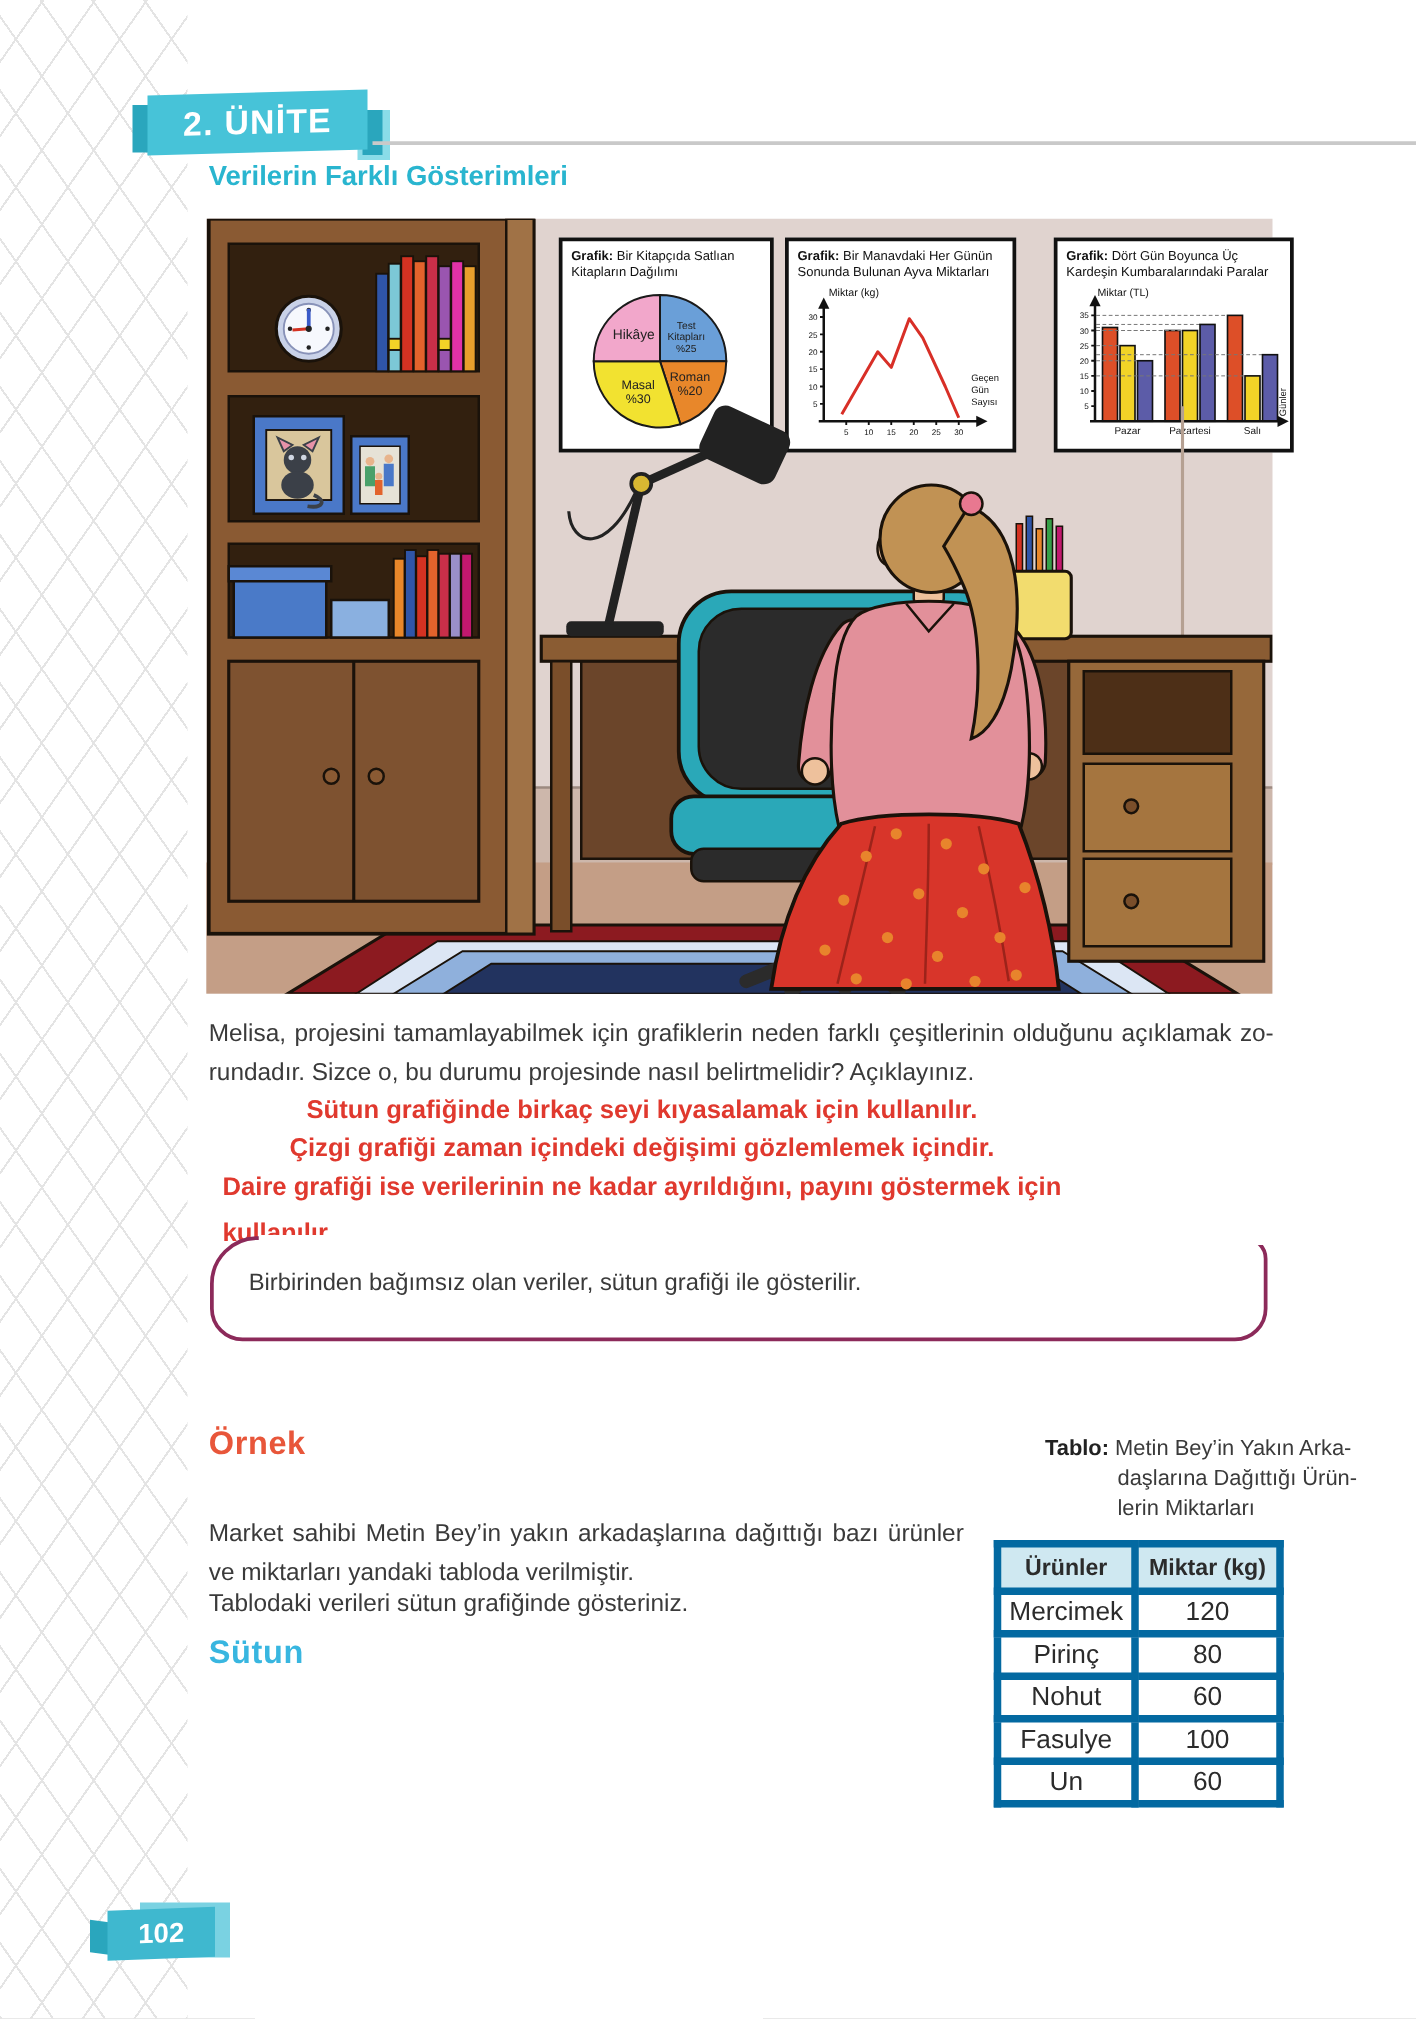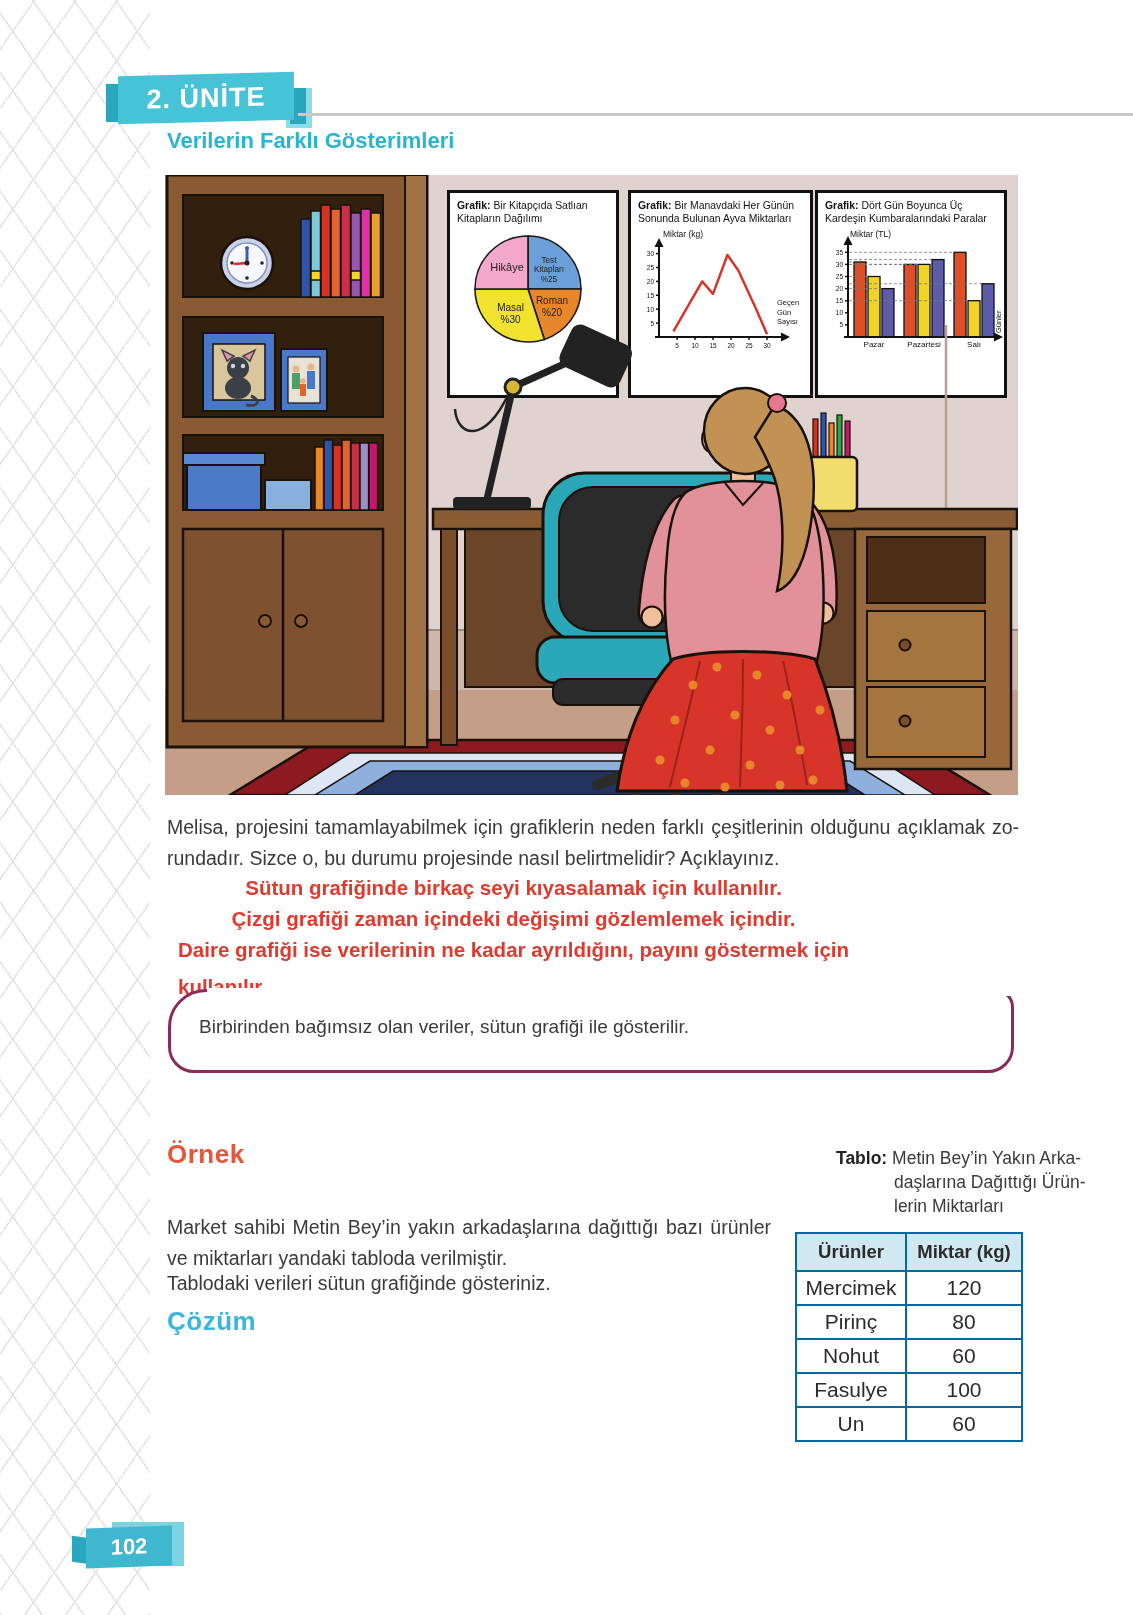--- a/index.html
+++ b/index.html
@@ -20,26 +20,26 @@
                  display:flex; align-items:center; justify-content:center; }
   .ribbon-fold { left:290px; top:88px; width:16px; height:36px; background:#2aa6bd; }
   .ribbon-main span { color:#fff; font-weight:bold; font-size:27px; letter-spacing:1px; }
   .rule { left:298px; top:113px; width:835px; height:3px; background:#c9c9c9; }
 
   .section-title { left:167px; top:128px; font-size:22px; font-weight:bold; color:#29b5cf; }
 
   
   .scene { left:165px; top:175px; width:853px; height:620px; background:#e0d3cf; }
   .scene svg.room { position:absolute; left:0; top:0; z-index:2; }
-  .poster { position:absolute; top:15px; height:208px; background:#fff; border:3px solid #111; z-index:1; }
+  .poster { position:absolute; top:15px; height:172px; background:#fff; border:3px solid #111; z-index:1; }
   .poster-title { padding:6px 7px 0 7px; font-size:10.4px; line-height:1.25; color:#111; }
   .poster-chart { position:relative; }
   .p1 { left:282px; width:172px; }
   .p2 { left:463px; width:185px; }
-  .p3 { left:650px; width:192px; }
+  .p3 { left:678px; width:192px; }
 
   
   .intro { left:167px; top:812px; width:852px; font-size:19.5px; line-height:1.58; color:#3a3a3a; }
   .jlast { text-align:justify; text-align-last:justify; }
   .answers { left:178px; top:872px; font-size:20.5px; font-weight:bold; line-height:31px;text-align:center; }
   .ans4 { left:178px; top:975px; font-size:20.5px; font-weight:bold; }
   .note-box { left:168px; top:989px; width:846px; height:84px; background:#fff;
               border:3px solid #8c2a5a; border-radius:38px 18px 26px 26px; z-index:3; }
   .note-box::before { content:""; position:absolute; top:-4px; left:36px; right:-4px; height:8px; background:#fff; }
   .note-box .note-text { position:absolute; left:28px; top:24px; font-size:19px; color:#3a3a3a; }
@@ -49,21 +49,21 @@
   .para { width:604px; font-size:19.5px; line-height:1.6; color:#3a3a3a; }
   .ex-p1 { left:167px; top:1212px; }
   .ex-p2 { left:167px; top:1268px; }
   .sol-p { left:167px; top:1358px; }
 
   
   .tcap { left:836px; top:1146px; width:250px; font-size:17.5px; line-height:1.38; color:#3a3a3a; }
   .tcap .ind { margin-left:58px; }
   .tcap b { color:#222; }
   table.products { position:absolute; left:795px; top:1232px; border-collapse:collapse; background:#fff; }
-  table.products th, table.products td { border:2px solid #0369a1; text-align:center; color:#2b2b2b; }
+  table.products th, table.products td { border:6px solid #0369a1; text-align:center; color:#2b2b2b; }
   table.products th { width:110px; height:38px; background:#cfe8f1; font-size:18.5px; font-weight:bold; }
   table.products th + th { width:116px; }
   table.products td { height:34px; font-size:21px; }
 
   
   .badge-back { left:112px; top:1522px; width:72px; height:44px; background:#7ad2e2; }
   .badge-main { left:86px; top:1527px; width:86px; height:40px; background:#3fb8cf; transform:skewY(-2deg);
                 display:flex; align-items:center; justify-content:center; }
   .badge-tab  { left:72px; top:1537px; width:18px; height:26px; background:#2aa6bd; transform:skewY(8deg); }
   .badge-main span { color:#fff; font-weight:bold; font-size:22px; }
@@ -385,21 +385,21 @@
   </div>
 
   <div class="abs h-ornek">Örnek</div>
 
   <div class="abs para ex-p1">
     <div class="jlast">Market sahibi Metin Bey’in yakın arkadaşlarına dağıttığı bazı ürünler</div>
     <div>ve miktarları yandaki tabloda verilmiştir.</div>
   </div>
   <div class="abs para ex-p2">Tablodaki verileri sütun grafiğinde gösteriniz.</div>
 
-  <div class="abs h-cozum">Çözüm</div>
+  <div class="abs h-cozum">Sütun</div>
 
 
   <div class="abs tcap">
     <div><b>Tablo:</b> <span>Metin Bey’in Yakın Arka-</span></div>
     <div class="ind">daşlarına Dağıttığı Ürün-</div>
     <div class="ind">lerin Miktarları</div>
   </div>
 
   <table class="products">
     <tbody>

